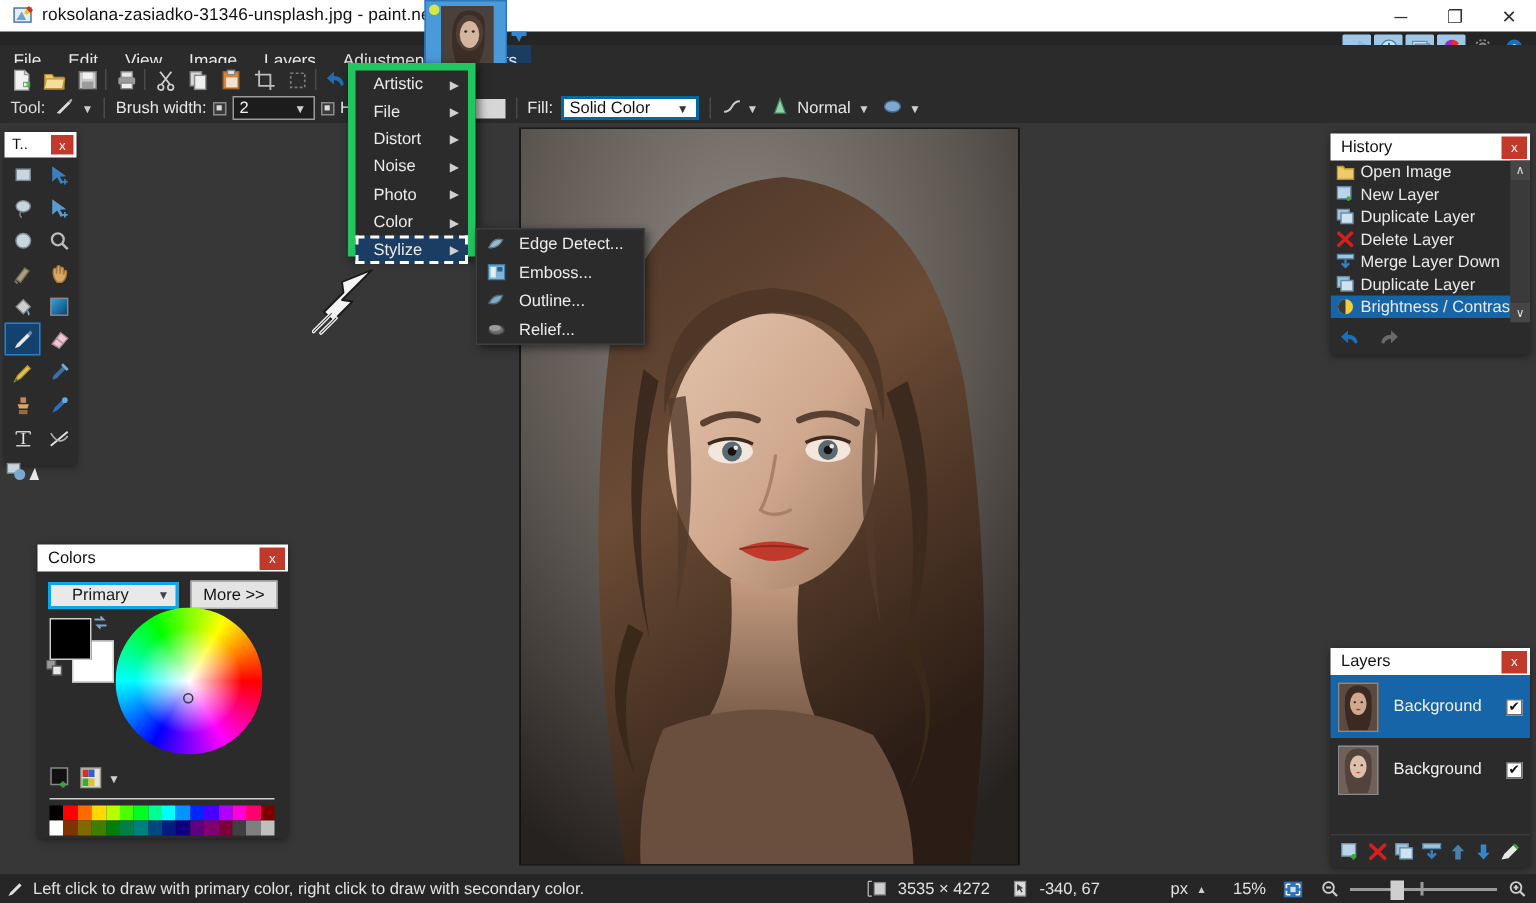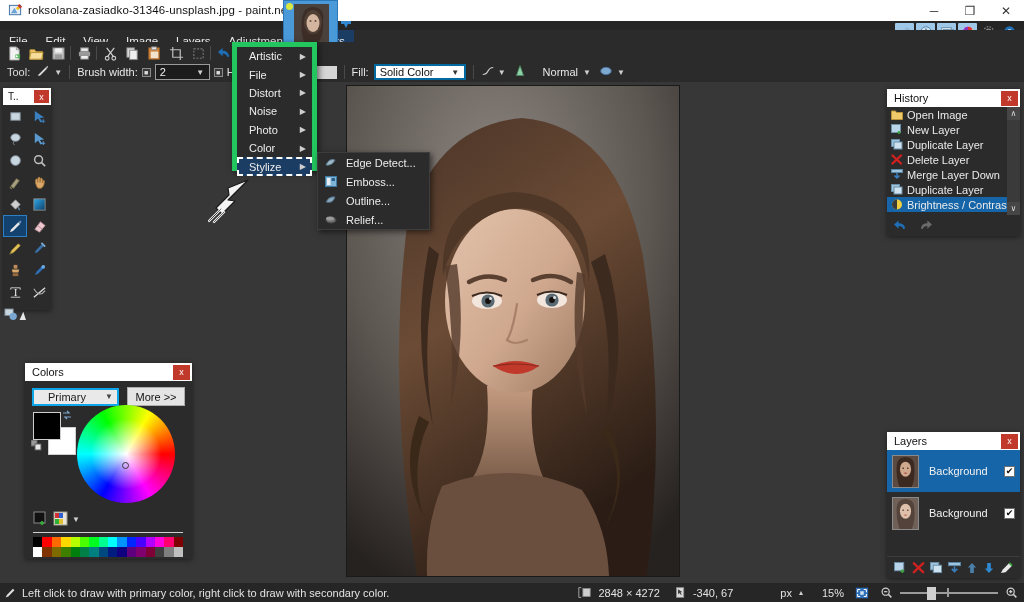--- a/index.html
+++ b/index.html
@@ -462,21 +462,21 @@
       <svg viewBox="0 0 16 16" width="14" height="14">
           <path d="M2 12 Q6 12 8 8 Q10 4 14 4" stroke="#cfcfcf" fill="none" stroke-width="1.4"></path>
         </svg>
     </span>
     <span class="carat" style="color:#cfcfcf;font-size:8px;margin-left:3px">▼</span>
     <span style="margin-left:7px">
       <svg viewBox="0 0 16 16" width="14" height="14">
           <path d="M8 2 L12 13 L4 13 Z" fill="#8fd4a8" stroke="#4a8a60"></path>
         </svg>
     </span>
-    <span style="margin-left:16px">Normal</span>
+    <span style="margin-left:5px">Normal</span>
     <span class="carat" style="color:#cfcfcf;font-size:8px;margin-left:5px">▼</span>
     <span style="margin-left:8px">
       <svg viewBox="0 0 16 16" width="14" height="14">
           <ellipse cx="8" cy="8" rx="6" ry="4.2" fill="#7da8cf" stroke="#4a7099"></ellipse>
         </svg>
     </span>
     <span class="carat" style="color:#cfcfcf;font-size:8px;margin-left:4px">▼</span>
   </div>
 
   <div class="workarea">
@@ -956,21 +956,21 @@
       <svg width="13" height="13" viewBox="0 0 16 16">
           <path d="M2 14 L3.5 11 L11 3.5 L12.8 5.3 L5.3 12.8 Z" fill="#e0e0e0"></path>
         </svg>
       <span>Left click to draw with primary color, right click to draw with secondary color.</span>
     </div>
     <div class="sb-right">
       <svg width="13" height="13" viewBox="0 0 16 16">
           <path d="M1 2 v12 M1 2 h3 M1 14 h3" stroke="#bdbdbd" stroke-width="1"></path>
           <rect x="6" y="3" width="9" height="10" fill="#cfcfcf" stroke="#8a8a8a"></rect>
         </svg>
-      <span>2848 × 4272</span>
+      <span>3535 × 4272</span>
       <svg width="11" height="13" style="margin-left:8px" viewBox="0 0 12 16">
           <rect x="1" y="2" width="9" height="12" fill="#dadada" stroke="#8a8a8a"></rect>
           <path d="M3 4 L3 10 L5 8.5 L6.5 11 L7.5 10.5 L6 8 L8 7.5 Z" fill="#3a3a3a"></path>
         </svg>
       <span>-340, 67</span>
       <span style="margin-left:40px">px</span>
       <span style="color:#cfcfcf;font-size:8px">▴</span>
       <span style="margin-left:12px">15%</span>
       <svg width="14" height="14" style="margin-left:4px" viewBox="0 0 16 16">
           <rect x="1" y="2" width="14" height="12" fill="#2f6fb8"></rect>

